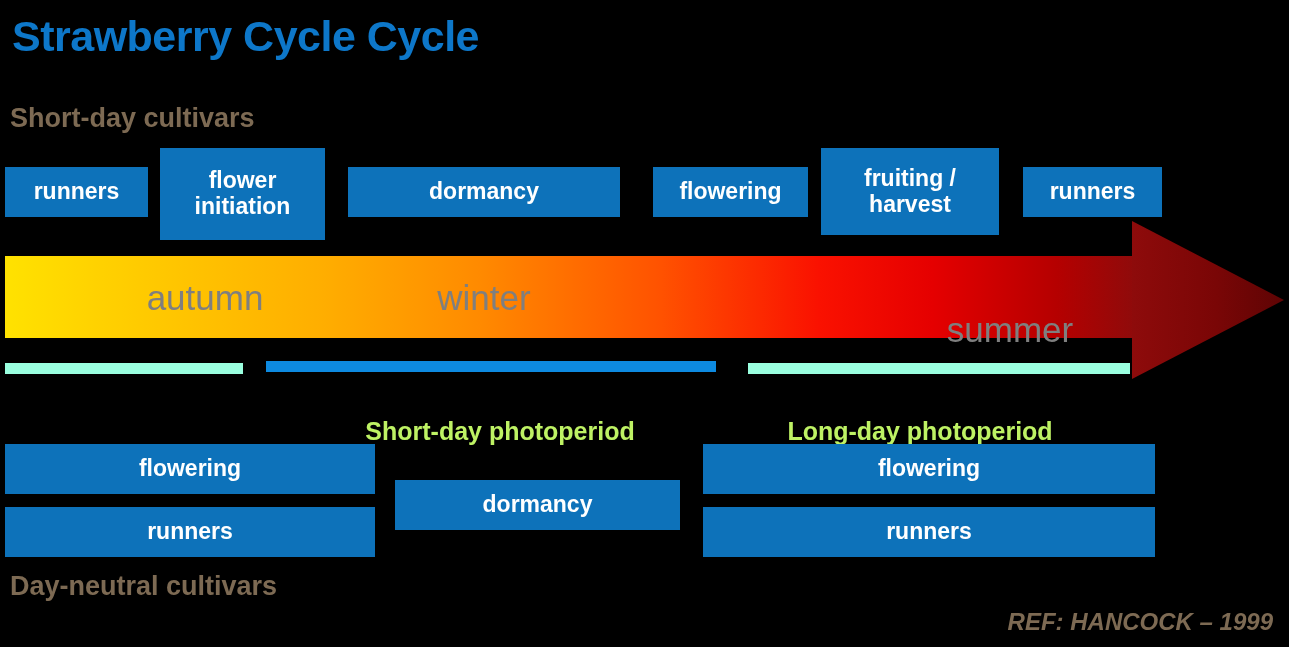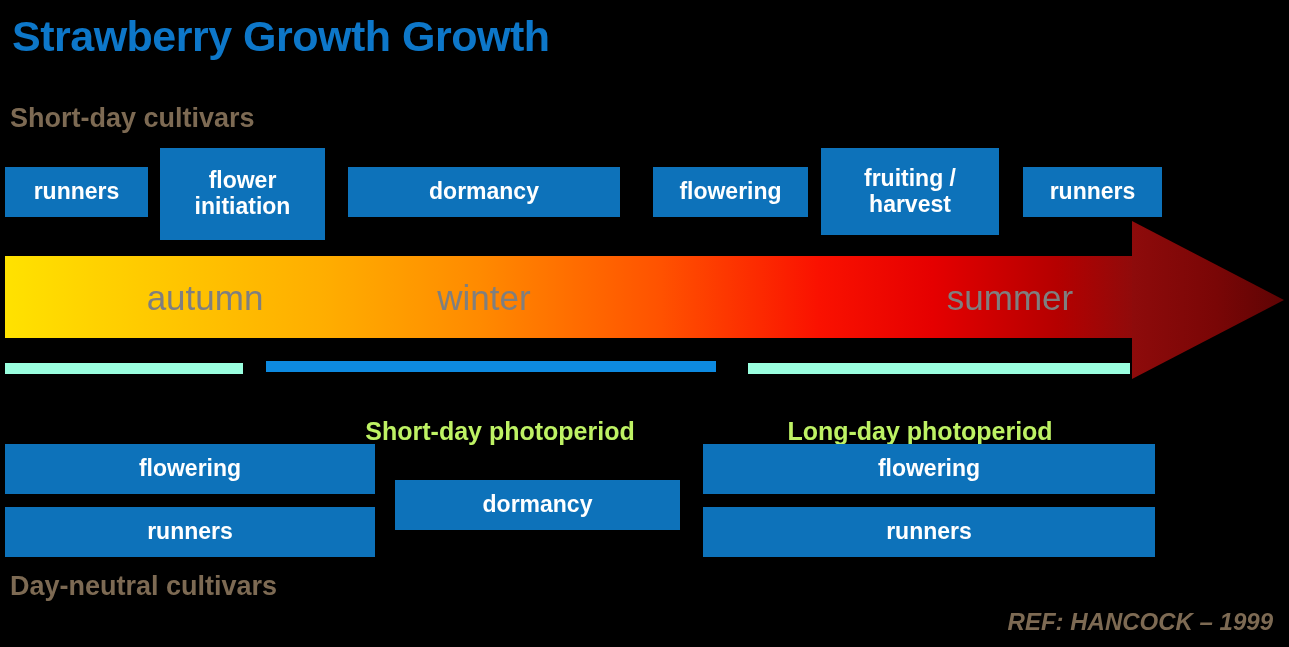--- a/index.html
+++ b/index.html
@@ -119,21 +119,21 @@
     white-space: nowrap;
     transform: translateX(-50%);
     margin-top: 32px;
   }
 </style>
 </head>
 <body>
 
 <div id="canvas">
 
-  <div class="title">Strawberry Growth Growth</div>
+  <div class="title">Strawberry Cycle Cycle</div>
 
   <div class="section-label" id="label-short-day">Short-day cultivars</div>
 
   <div class="phase-box" style="left:5px; top:167px; width:143px; height:50px;">runners</div>
 
   <div class="phase-box" style="left:160px; top:148px; width:165px; height:92px;">flower<br>initiation</div>
 
   <div class="phase-box" style="left:348px; top:167px; width:272px; height:50px;">dormancy</div>
 
   <div class="phase-box" style="left:653px; top:167px; width:155px; height:50px;">flowering</div>
@@ -150,21 +150,21 @@
           <stop offset="0%" stop-color="#8e0b0b"></stop>
           <stop offset="55%" stop-color="#7a0606"></stop>
           <stop offset="100%" stop-color="#5e0404"></stop>
         </linearGradient>
       </defs>
       <polygon points="0,0 152,79 0,158" fill="url(#headGrad)"></polygon>
     </svg>
 
     <div class="season-label" style="left:205px;">autumn</div>
     <div class="season-label" style="left:484px;">winter</div>
-    <div class="season-label" style="left:1010px;">summer</div>
+    <div class="season-label" style="left:1010px;margin-top:32px;">summer</div>
   </div>
 
   <div class="period-bar mint" style="left:5px; top:363px; width:238px;"></div>
   <div class="period-bar blue" style="left:266px; top:361px; width:450px;"></div>
   <div class="period-bar mint" style="left:748px; top:363px; width:382px;"></div>
 
   <div class="period-label" style="left:500px; top:385px;">Short-day photoperiod</div>
   <div class="period-label" style="left:920px; top:385px;">Long-day photoperiod</div>
 
   <div class="phase-box" style="left:5px; top:444px; width:370px; height:50px;">flowering</div>

